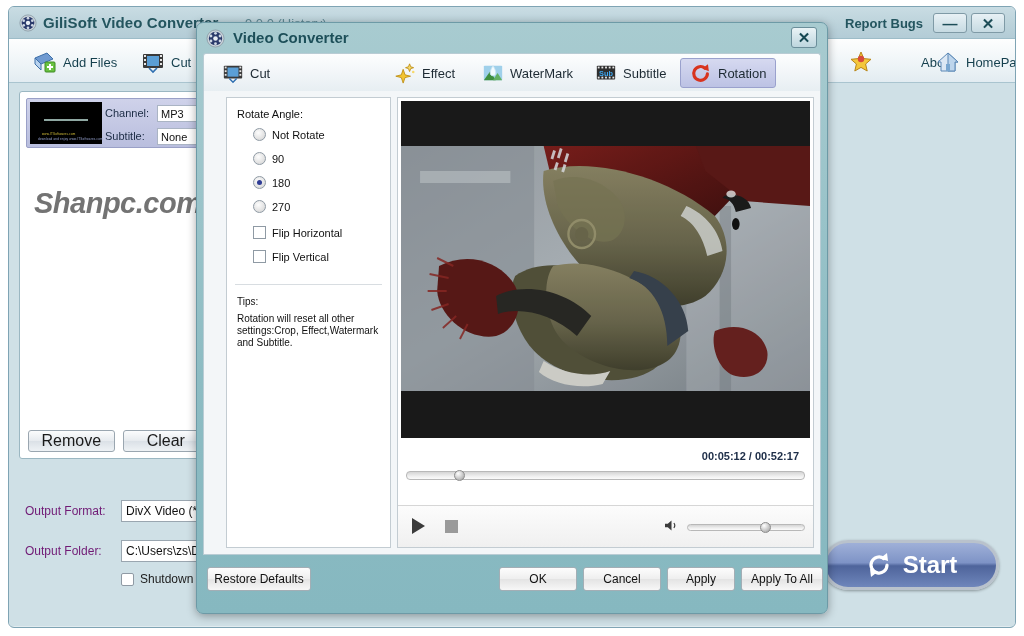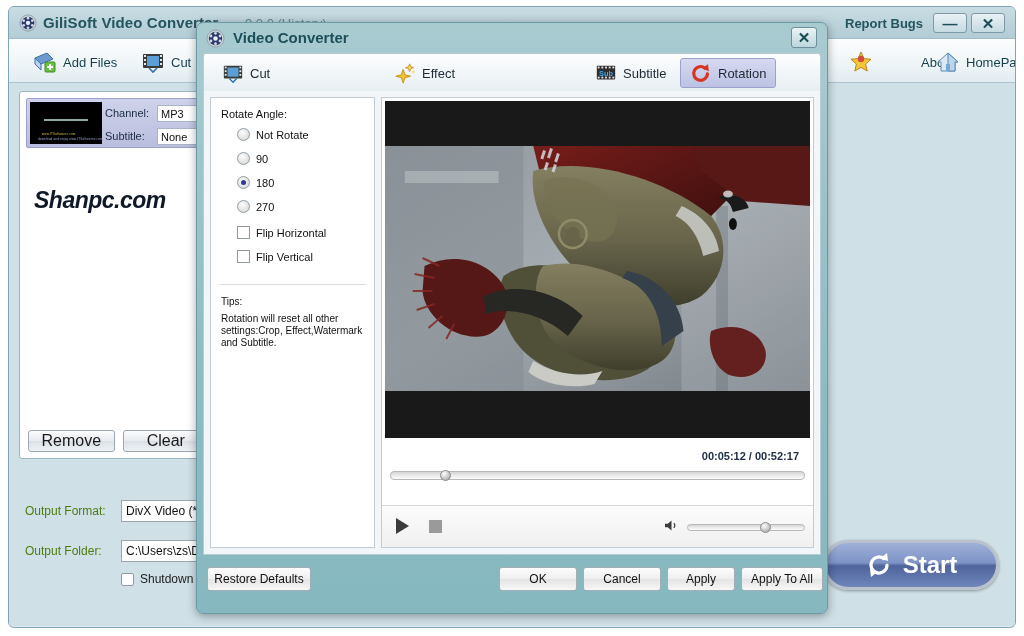--- a/index.html
+++ b/index.html
@@ -97,36 +97,36 @@
   .file-meta { flex: 1; padding-top: 4px; }
   .meta-line { display: flex; align-items: center; height: 20px; margin-bottom: 3px; }
   .meta-label { font-size: 11px; color: #1b2b44; width: 52px; flex: 0 0 52px; }
   .meta-value {
     flex: 1; height: 17px; background: #fff; border: 1px solid #aab4c4;
     font-size: 11px; color: #111; padding: 1px 3px; line-height: 15px;
     overflow: hidden; white-space: nowrap;
   }
   .watermark {
     position: absolute; left: 14px; top: 95px;
-    font-size: 23px; font-weight: bold; font-style: italic;
-    color: #0f172a; font-family: "Liberation Sans", sans-serif;
+    font-size: 29px; font-weight: bold; font-style: italic;
+    color: #737373; font-family: "Liberation Sans", sans-serif;
     white-space: nowrap; letter-spacing: -.5px;
   }
   .file-btns {
     position: absolute; left: 0; bottom: 6px; width: 100%;
     display: flex; gap: 8px; padding: 0 8px;
   }
   .sbtn {
     flex: 1; height: 22px; border: 1px solid #9aa6b0; border-radius: 3px;
     background: linear-gradient(180deg,#fbfcfd 0%,#e7ebef 48%,#dbe1e7 52%,#eef2f5 100%);
     font-size: 16px; color: #1a1a1a; display: flex; align-items: center; justify-content: center;
   }
 
   .out-row { position: absolute; display: flex; align-items: center; }
-  .out-label { font-size: 12px; color: #4d7c0f; width: 96px; flex: 0 0 96px; }
+  .out-label { font-size: 12px; color: #701a75; width: 96px; flex: 0 0 96px; }
   .out-input {
     width: 190px; height: 22px; background: #fff; border: 1px solid #9aa6b0;
     font-size: 12px; color: #111; padding: 2px 4px; line-height: 17px;
     overflow: hidden; white-space: nowrap;
   }
   .chk-row { position: absolute; display: flex; align-items: center; gap: 6px; }
   .chkbox {
     width: 13px; height: 13px; border: 1px solid #8f9aa4; background: #fff;
     border-radius: 2px; flex: 0 0 13px;
   }
@@ -208,20 +208,21 @@
   .tab.active {
     background: linear-gradient(180deg,#d6d9f0 0%,#bcc2e4 100%);
     border: 1px solid #9aa1cd;
   }
   .tab-icon { width: 22px; height: 22px; flex: 0 0 22px; }
 
   .dlg-content {
     position: absolute; left: 6px; top: 68px; right: 6px; bottom: 58px;
     background: #f3f6f8; border: 1px solid #b9ccd4; border-top: none;
     display: flex;
+    padding-left: 16px;
   }
   .rot-panel {
     width: 165px; flex: 0 0 165px; margin: 6px 0 6px 6px;
     background: #fff; border: 1px solid #c3ccd2; position: relative;
   }
   .rot-title { position: absolute; left: 10px; top: 10px; font-size: 11px; color: #111; }
   .radio-row {
     position: absolute; left: 26px; display: flex; align-items: center; gap: 6px;
     font-size: 11px; color: #111;
   }
@@ -448,20 +449,29 @@
         </svg>
         <span>Crop</span>
       </div>
       <div class="tab" style="left:180px;">
         <svg class="tab-icon" viewBox="0 0 24 24">
           <polygon points="10,8 12,14 18,15.5 12,17 10,23 8,17 2,15.5 8,14" fill="#f3c431" stroke="#c09117"></polygon>
           <polygon points="17,2 18.2,5.2 21.4,6.2 18.2,7.2 17,10.4 15.8,7.2 12.6,6.2 15.8,5.2" fill="#f7d96a" stroke="#c09117"></polygon>
           <circle cx="21" cy="11" r="1.4" fill="#f7d96a"></circle>
         </svg>
         <span>Effect</span>
+      </div>
+      <div class="tab" style="left:268px;">
+        <svg class="tab-icon" viewBox="0 0 24 24">
+          <rect x="2" y="4" width="20" height="16" rx="1" fill="#9fd0ea"></rect>
+          <polygon points="2,20 9,10 15,20" fill="#3f8f3f"></polygon>
+          <polygon points="12,20 17,12 22,20" fill="#63b063"></polygon>
+          <path d="M12 4 C 8 10, 8 15, 12 15 C 16 15, 16 10, 12 4 Z" fill="#f2fbff" stroke="#c9e5f2"></path>
+        </svg>
+        <span>WaterMark</span>
       </div>
       <div class="tab active" style="left:476px;">
         <svg class="tab-icon" viewBox="0 0 24 24">
           <path d="M19 13 a7.5 7.5 0 1 1 -2.6 -6.2" stroke="#d8341f" stroke-width="3.4" fill="none" stroke-linecap="round"></path>
           <polygon points="19.6,2.4 20.6,10 13.4,7.2" fill="#d8341f"></polygon>
         </svg>
         <span>Rotation</span>
       </div>
       <div class="tab" style="left:381px;">
         <svg class="tab-icon" viewBox="0 0 24 24">

